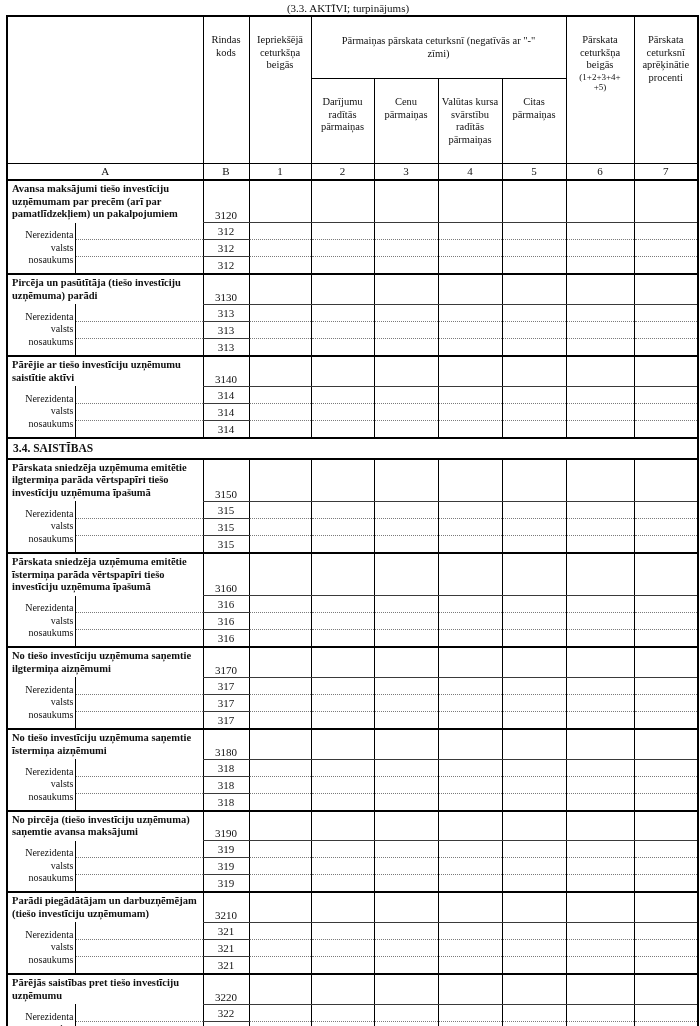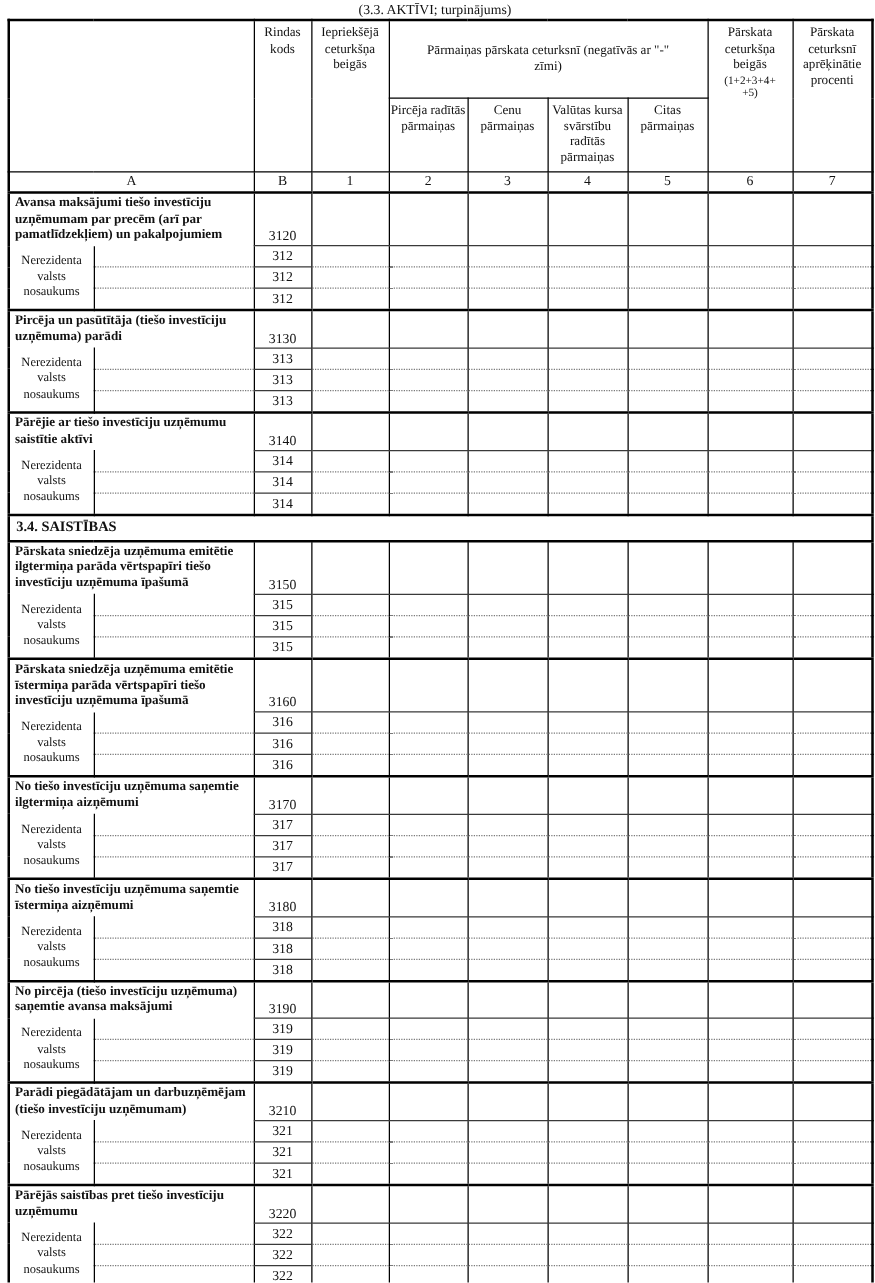--- a/index.html
+++ b/index.html
@@ -1,35 +1,35 @@
 <!DOCTYPE html>
 <html><head>
 <meta charset="utf-8">
 <style>
   html,body{margin:0;padding:0;background:#fff;}
   body{width:700px;height:1026px;overflow:hidden;font-family:"Liberation Serif",serif;color:#111;}
   .caption{font-size:11px;text-align:center;padding:2px 4px 1px 0;line-height:12px;}
   table.formtable{border-collapse:collapse;table-layout:fixed;width:691px;margin-left:6px;border:2px solid #000;border-bottom:3px solid #000;}
   td{padding:0;overflow:hidden;word-wrap:break-word;}
-  .hcell{border:1px solid #000;font-size:10.5px;line-height:12.5px;text-align:center;vertical-align:top;padding:4px 1px;}
+  .hcell{border:1px solid #000;font-size:10.5px;line-height:12.5px;text-align:center;vertical-align:top;padding:17px 1px;}
   .group{vertical-align:middle;padding:18px;}
   .formula{font-size:9px;line-height:10.5px;max-width:46px;margin:0 auto;}
   tr.letters td{border:1px solid #000;border-bottom:2px solid #000;text-align:center;font-size:11px;height:15px;line-height:15px;vertical-align:middle;padding:0;}
   tr.title-row td{border-top:2px solid #000;}
   td.title{font-weight:bold;font-size:10.5px;line-height:12.6px;text-align:left;vertical-align:top;padding:2px 2px 2px 4px;}
   td.code{border-left:1px solid #000;border-right:1px solid #000;text-align:center;font-size:11px;}
   td.tcode{vertical-align:bottom;padding-bottom:1px;}
   td.dcell{border-left:1px solid #000;border-right:1px solid #000;}
   tr.title-row td.dcell, tr.title-row td.tcode{border-bottom:1px solid #3a3a3a;}
   tr.sub-row{height:17px;}
   tr.sub-row td{vertical-align:middle;}
   td.scode{line-height:16px;}
   td.scode.solid{border-bottom:1px solid #3a3a3a;}
   td.dot{border-bottom:1px dotted #7a7a7a;}
-  td.sublabel{border-right:1px solid #000;text-align:center;font-size:10px;line-height:12.5px;vertical-align:middle;padding:1px;}
+  td.sublabel{border-right:1px solid #000;text-align:right;font-size:10px;line-height:12.5px;vertical-align:middle;padding:1px;}
   tr.section-row td.section{font-weight:bold;font-size:11.5px;text-align:left;vertical-align:middle;padding:3px 19px 4px 5px;border-top:2px solid #000;border-bottom:2px solid #000;}
 </style>
 </head>
 <body>
 
 <div class="caption">(3.3. AKTĪVI; turpinājums)</div>
 
 <table class="formtable">
   <colgroup>
     <col style="width:68px">
@@ -49,21 +49,21 @@
       <td class="hcell" rowspan="2">Rindas kods</td>
       <td class="hcell" rowspan="2">Iepriekšējā ceturkšņa beigās</td>
       <td class="hcell group" colspan="4">Pārmaiņas pārskata ceturksnī (negatīvās ar "-" zīmi)</td>
       <td class="hcell" rowspan="2">
         <div>Pārskata ceturkšņa beigās</div>
         <div class="formula">(1+2+3+4+ +5)</div>
       </td>
       <td class="hcell" rowspan="2">Pārskata ceturksnī aprēķinātie procenti</td>
     </tr>
     <tr>
-      <td class="hcell">Pircēja radītās pārmaiņas</td>
+      <td class="hcell">Darījumu radītās pārmaiņas</td>
       <td class="hcell">Cenu pārmaiņas</td>
       <td class="hcell">Valūtas kursa svārstību radītās pārmaiņas</td>
       <td class="hcell">Citas pārmaiņas</td>
     </tr>
     <tr class="letters">
       <td colspan="2">A</td>
       <td>B</td>
       <td>1</td>
       <td>2</td>
       <td>3</td>

